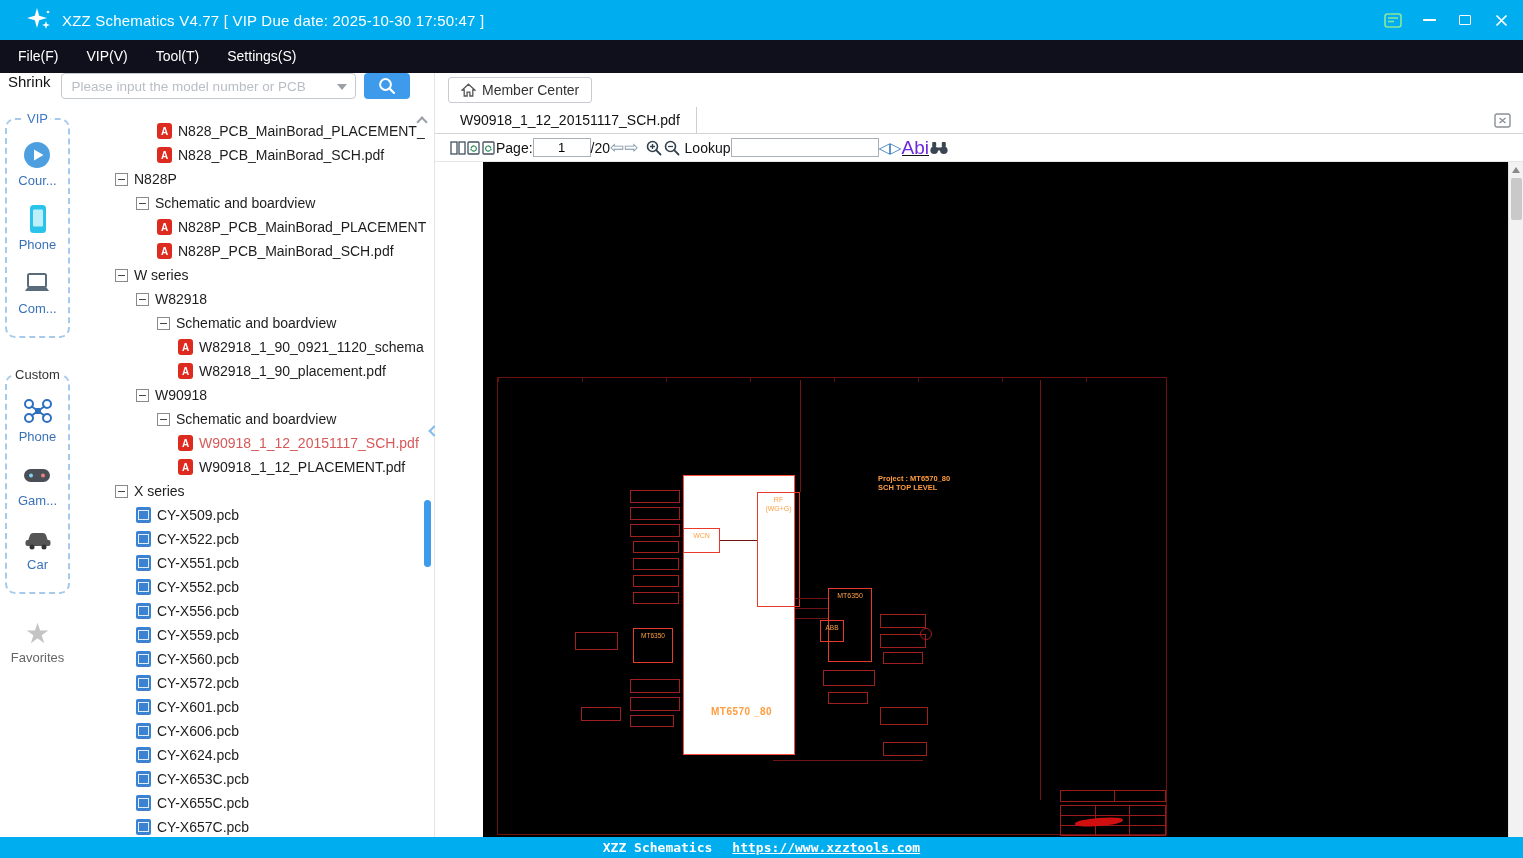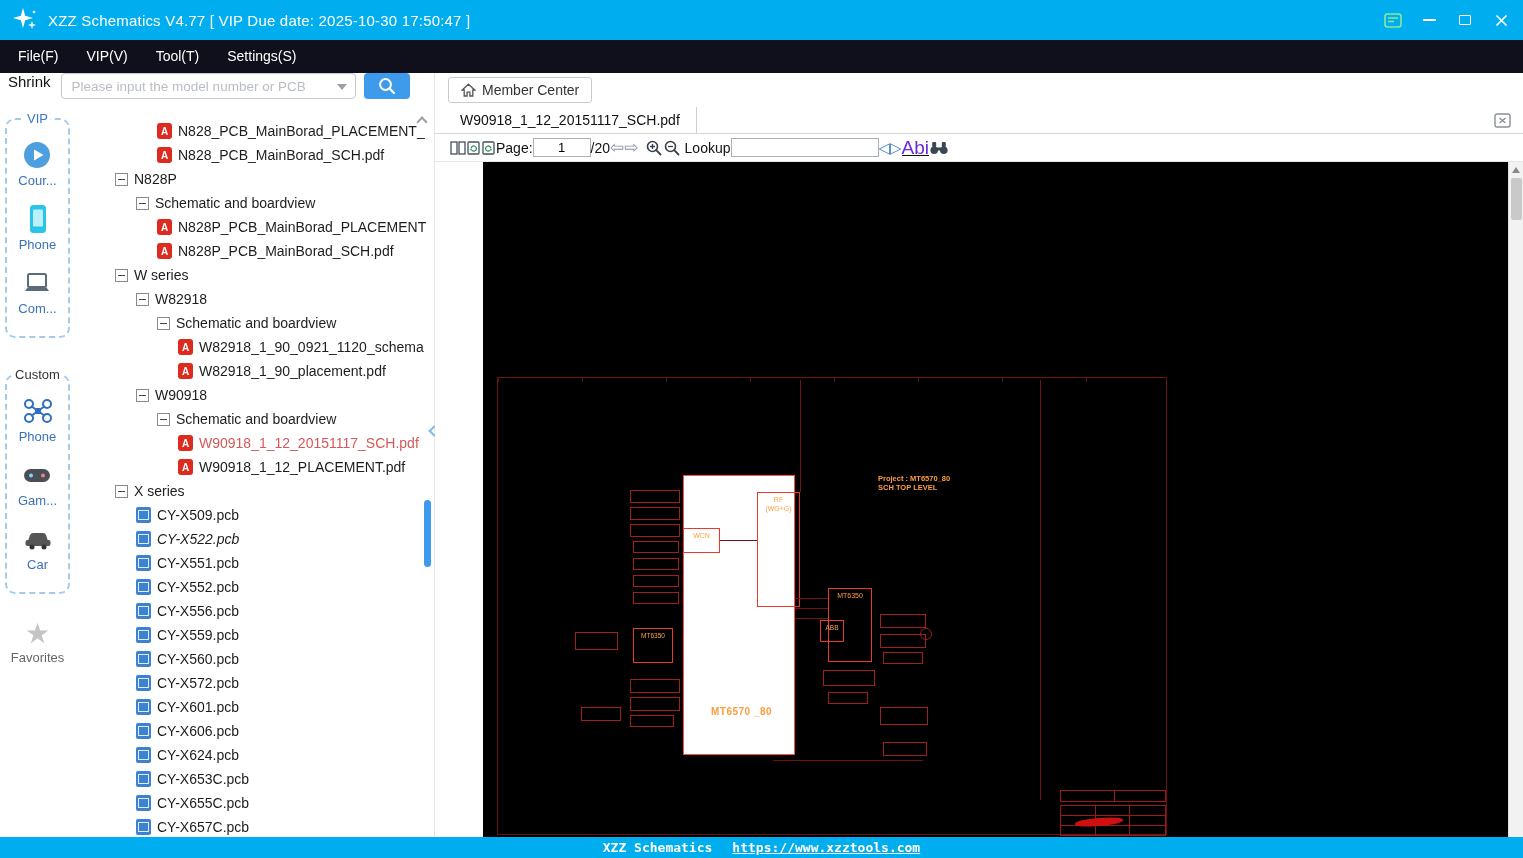--- a/index.html
+++ b/index.html
@@ -1,20 +1,20 @@
 <!DOCTYPE html>
 <html><head>
 <meta charset="utf-8">
 <style>
   *{box-sizing:border-box;margin:0;padding:0}
   html,body{width:1523px;height:858px;overflow:hidden}
   body{font-family:"Liberation Sans",sans-serif;background:#fff;color:#222}
 
   
-  .titlebar{height:40px;background:#00AEEF;display:flex;align-items:center;padding:0 10px 0 12px}
+  .titlebar{height:40px;background:#00AEEF;display:flex;align-items:center;padding:0 10px 0 26px}
   .app-logo{width:26px;height:26px;margin-right:10px;display:flex;align-items:center;justify-content:center}
   .title-text{color:#fff;font-size:15px;letter-spacing:.2px;flex:1;white-space:nowrap;overflow:hidden}
   .tb-right{display:flex;align-items:center;gap:12px}
   .win-btn{width:24px;height:24px;display:flex;align-items:center;justify-content:center;cursor:pointer}
   .min-g{width:13px;height:2px;background:#fff;display:block}
   .max-g{width:12px;height:10px;border:1.6px solid #fff;border-radius:1px;display:block}
 
   
   .menubar{height:33px;background:#10101C;display:flex;align-items:center;padding-left:4px}
   .menu-item{color:#fff;font-size:14px;padding:0 14px;cursor:pointer;line-height:33px}
@@ -306,21 +306,21 @@
               <span class="tree-label">W90918_1_12_PLACEMENT.pdf</span>
             </div>
             <div class="tree-row" style="padding-left: 40px;">
               <span class="expander"></span>
               <span class="tree-label">X series</span>
             </div>
             <div class="tree-row" style="padding-left: 61px;">
               <span class="pcb-ico"></span>
               <span class="tree-label">CY-X509.pcb</span>
             </div>
-            <div class="tree-row" style="padding-left: 61px; font-style: italic;">
+            <div class="tree-row" style="padding-left: 61px;">
               <span class="pcb-ico"></span>
               <span class="tree-label">CY-X522.pcb</span>
             </div>
             <div class="tree-row" style="padding-left: 61px;">
               <span class="pcb-ico"></span>
               <span class="tree-label">CY-X551.pcb</span>
             </div>
             <div class="tree-row" style="padding-left: 61px;">
               <span class="pcb-ico"></span>
               <span class="tree-label">CY-X552.pcb</span>

